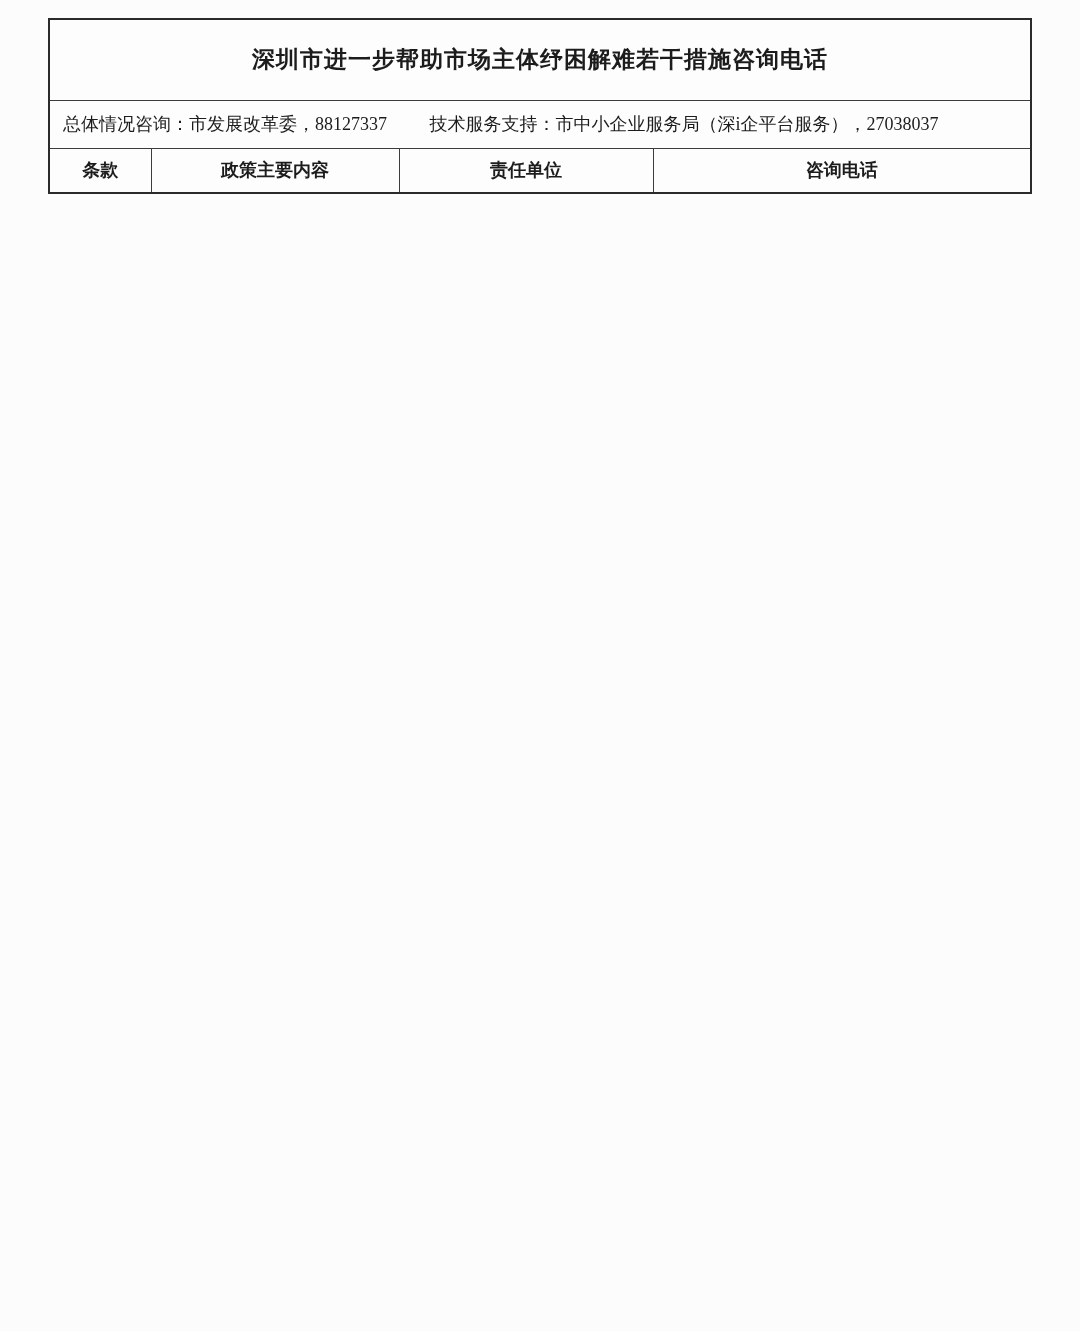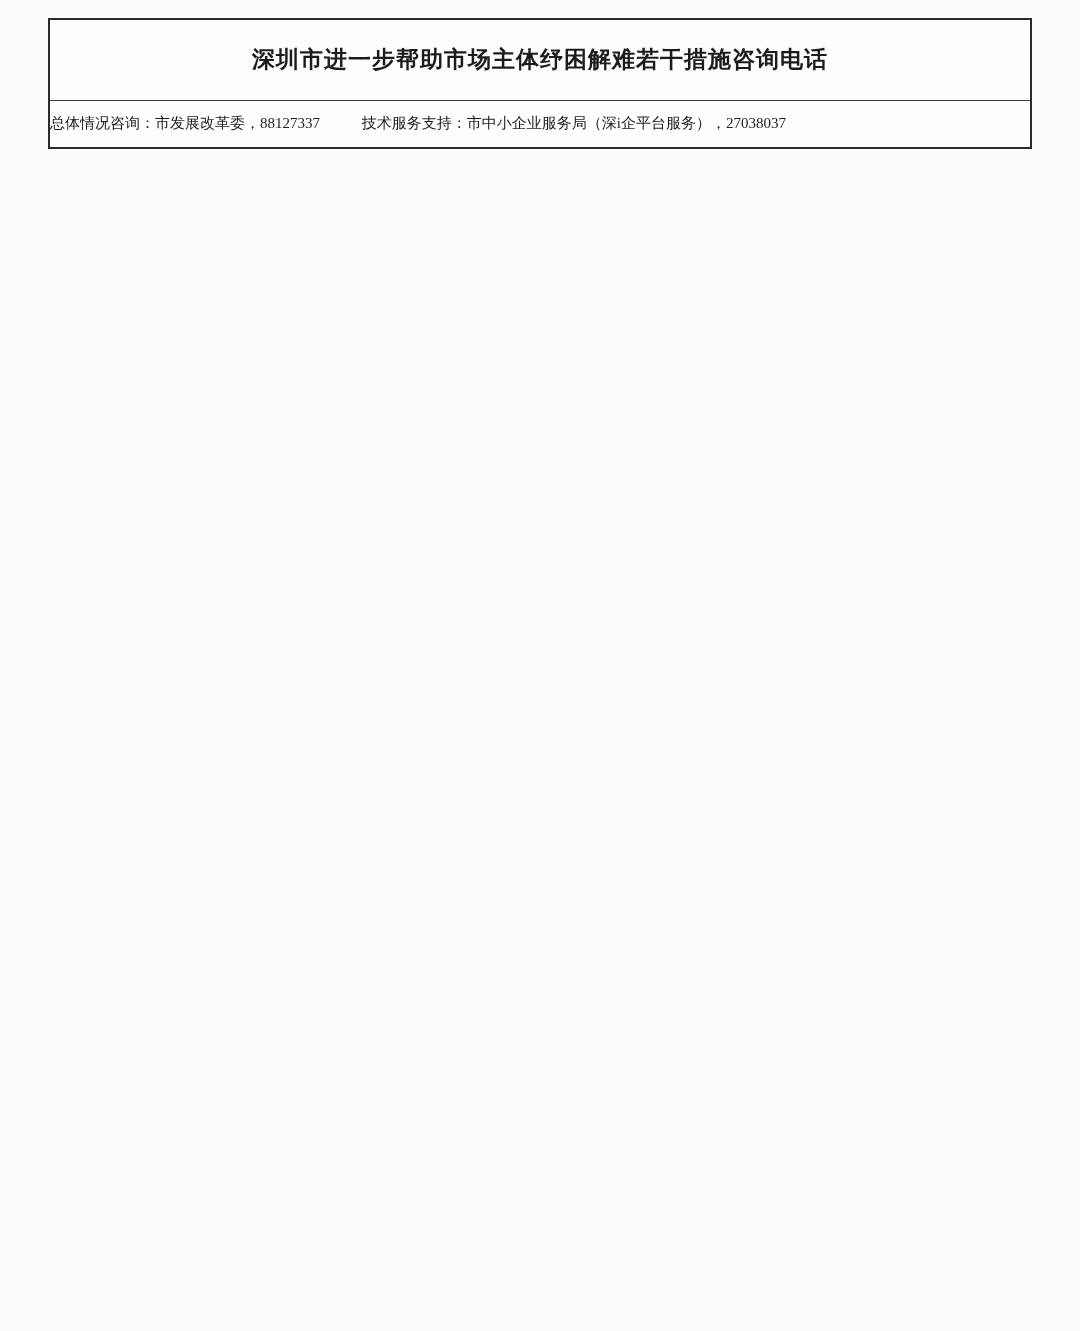--- a/index.html
+++ b/index.html
@@ -33,21 +33,22 @@
 
   tr.title-row td {
     height: 81px;
     font-size: 23px;
     font-weight: bold;
     letter-spacing: 1px;
   }
   tr.info-row td {
     height: 48px;
     text-align: left;
-    font-size: 15px;
+    padding-left: 13px;
+    font-size: 18px;
   }
   tr.info-row .info-right { margin-left: 38px; }
   tr.header-row td {
     height: 45px;
     font-size: 18px;
     font-weight: bold;
   }
 </style>
 </head>
 <body>
@@ -62,15 +63,21 @@
   <tbody>
     <tr class="title-row">
       <td colspan="4">深圳市进一步帮助市场主体纾困解难若干措施咨询电话</td>
     </tr>
     <tr class="info-row">
       <td colspan="4">
         <span class="info-left">总体情况咨询：市发展改革委，88127337</span>
         <span class="info-right">技术服务支持：市中小企业服务局（深i企平台服务），27038037</span>
       </td>
     </tr>
+    <tr class="header-row">
+      <td>条款</td>
+      <td>政策主要内容</td>
+      <td>责任单位</td>
+      <td>咨询电话</td>
+    </tr>
   </tbody>
   <tbody id="table-body"></tbody>
 </table>
 
 </body></html>

